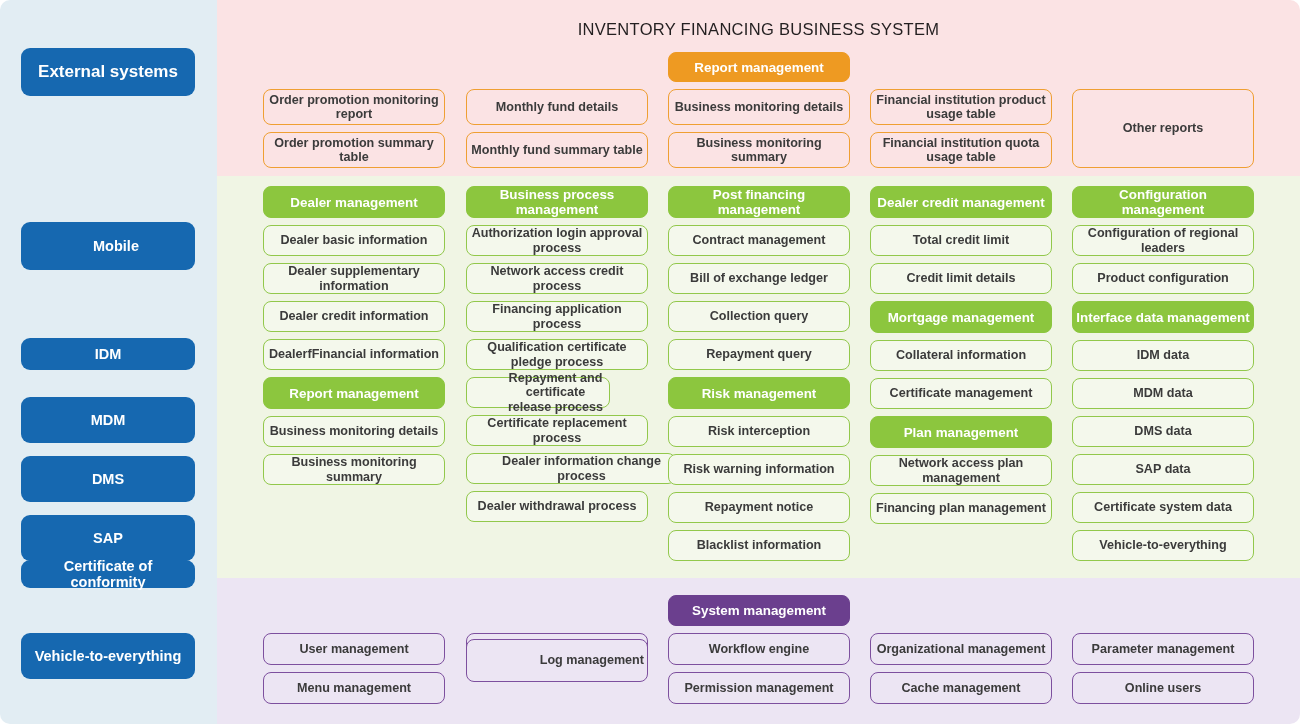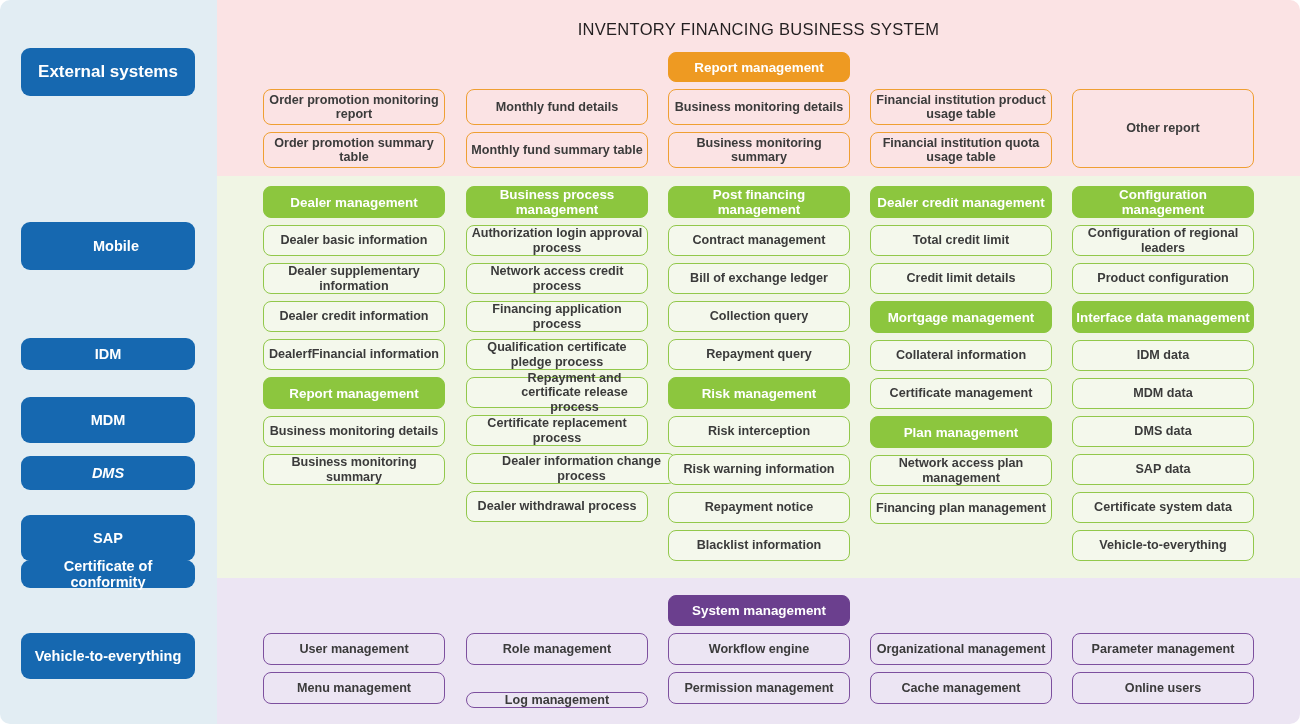--- a/index.html
+++ b/index.html
@@ -72,21 +72,21 @@
       </div>
       <div class="ext-btn" style="top: 222px; height: 48px; padding-left: 20px;">
         <span>Mobile</span>
       </div>
       <div class="ext-btn" style="top: 338px; height: 32px;">
         <span>IDM</span>
       </div>
       <div class="ext-btn" style="top: 397px; height: 46px;">
         <span>MDM</span>
       </div>
-      <div class="ext-btn" style="top: 456px; height: 34px; font-style: italic;">
+      <div class="ext-btn" style="top: 456px; height: 46px;">
         <span>DMS</span>
       </div>
       <div class="ext-btn" style="top: 515px; height: 46px;">
         <span>SAP</span>
       </div>
       <div class="ext-btn" style="top: 560px; height: 28px;">
         <span>Certificate of conformity</span>
       </div>
       <div class="ext-btn" style="top: 633px; height: 46px;">
         <span>Vehicle-to-everything</span>
@@ -117,21 +117,21 @@
       <div class="node box-orange" style="left: 668px; top: 132px; width: 182px; height: 36px;">
         <span>Business monitoring summary</span>
       </div>
       <div class="node box-orange" style="left: 870px; top: 89px; width: 182px; height: 36px;">
         <span>Financial institution product usage table</span>
       </div>
       <div class="node box-orange" style="left: 870px; top: 132px; width: 182px; height: 36px;">
         <span>Financial institution quota usage table</span>
       </div>
       <div class="node box-orange" style="left: 1072px; top: 89px; width: 182px; height: 79px;">
-        <span>Other report</span>
+        <span>Other reports</span>
       </div>
     </div>
   <div id="layer-core">
       <div class="node hdr-green" style="left: 263px; top: 186px; width: 182px; height: 32px;">
         <span>Dealer management</span>
       </div>
       <div class="node box-green" style="left: 263px; top: 225px; width: 182px; height: 31px;">
         <span>Dealer basic information</span>
       </div>
       <div class="node box-green" style="left: 263px; top: 263px; width: 182px; height: 31px;">
@@ -160,21 +160,21 @@
       </div>
       <div class="node box-green" style="left: 466px; top: 263px; width: 182px; height: 31px;">
         <span>Network access credit process</span>
       </div>
       <div class="node box-green" style="left: 466px; top: 301px; width: 182px; height: 31px;">
         <span>Financing application process</span>
       </div>
       <div class="node box-green" style="left: 466px; top: 339px; width: 182px; height: 31px;">
         <span>Qualification certificate pledge process</span>
       </div>
-      <div class="node box-green" style="left: 466px; top: 377px; width: 182px; height: 31px; padding-left: 38px;">
+      <div class="node box-green" style="left: 466px; top: 377px; width: 144px; height: 31px; padding-left: 38px;">
         <span>Repayment and certificate release process</span>
       </div>
       <div class="node box-green" style="left: 466px; top: 415px; width: 182px; height: 31px; justify-content: flex-end;">
         <span>Certificate replacement process</span>
       </div>
       <div class="node box-green" style="left: 466px; top: 453px; width: 210px; height: 31px; padding-left: 24px;">
         <span>Dealer information change process</span>
       </div>
       <div class="node box-green" style="left: 466px; top: 491px; width: 182px; height: 31px;">
         <span>Dealer withdrawal process</span>
@@ -270,21 +270,21 @@
   <div id="layer-system">
       <div class="node box-purple" style="left: 263px; top: 633px; width: 182px; height: 32px;">
         <span>User management</span>
       </div>
       <div class="node box-purple" style="left: 263px; top: 672px; width: 182px; height: 32px;">
         <span>Menu management</span>
       </div>
       <div class="node box-purple" style="left: 466px; top: 633px; width: 182px; height: 32px;">
         <span>Role management</span>
       </div>
-      <div class="node box-purple" style="left: 466px; top: 692px; width: 182px; height: 16px;">
+      <div class="node box-purple" style="left: 466px; top: 639px; width: 182px; height: 43px; justify-content: flex-end;">
         <span>Log management</span>
       </div>
       <div class="node hdr-purple" style="left: 668px; top: 595px; width: 182px; height: 31px;">
         <span>System management</span>
       </div>
       <div class="node box-purple" style="left: 668px; top: 633px; width: 182px; height: 32px;">
         <span>Workflow engine</span>
       </div>
       <div class="node box-purple" style="left: 668px; top: 672px; width: 182px; height: 32px;">
         <span>Permission management</span>

